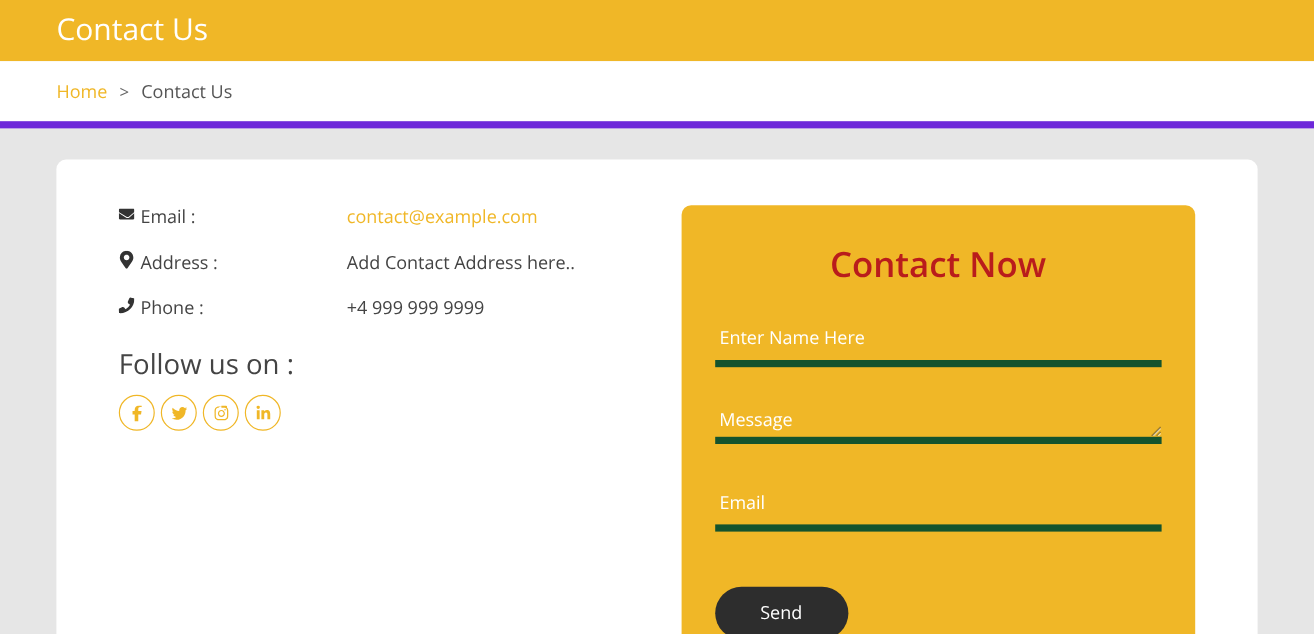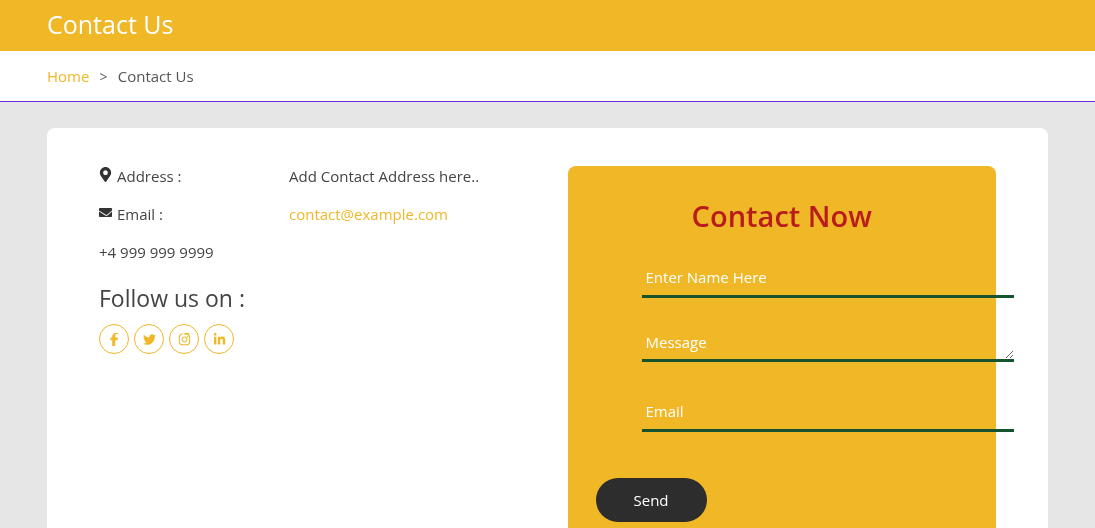--- a/index.html
+++ b/index.html
@@ -17,21 +17,21 @@
       padding: 7px 47px 10px;
     }
     .header-title {
       color: #fff;
       font-size: 25px;
       font-weight: 400;
     }
     .breadcrumb-bar {
       background: #fff;
       padding: 14px 47px;
-      border-bottom: 1px solid #6d28d9;
+      border-bottom: 6px solid #6d28d9;
     }
     .breadcrumb-bar a {
       color: #f0b727;
       text-decoration: none;
       font-size: 15px;
     }
     .breadcrumb-sep {
       color: #666;
       margin: 0 6px;
       font-size: 14px;
@@ -121,27 +121,26 @@
       text-align: center;
       margin-bottom: 24px;
     }
     .form-field {
       margin-bottom: 26px;
     }
     .form-input {
       width: 100%;
       background: transparent;
       border: none;
-      border-bottom: 3px solid #14532d;
+      border-bottom: 6px solid #14532d;
       color: #6d28d9;
       font-size: 15px;
       padding: 8px 4px;
       outline: none;
       font-family: inherit;
-      margin-left: 46px;
     }
     .form-input::placeholder {
       color: #fff;
       opacity: 1;
     }
     textarea.form-input {
       resize: both;
       height: 38px;
       min-height: 38px;
     }
@@ -166,45 +165,53 @@
 
 <div class="breadcrumb-bar">
   <a href="#">Home</a>
   <span class="breadcrumb-sep">&gt;</span>
   <span class="breadcrumb-current">Contact Us</span>
 </div>
 
 <div class="page-wrap">
   <div class="card">
     <div class="left-col">
+      <div class="info-row">
+        <div class="info-label">
+          <span>
+            <svg viewBox="0 0 512 512">
+                <path d="M502.3 190.8 327.4 338.2c-21 17.6-52.8 17.6-73.8 0L9.7 190.8C3.9 186 0 179 0 171.3V120c0-22.1 17.9-40 40-40h432c22.1 0 40 17.9 40 40v51.3c0 7.7-3.9 14.7-9.7 19.5zM0 216.8V392c0 22.1 17.9 40 40 40h432c22.1 0 40-17.9 40-40V216.8L347.7 362.7c-33.6 28.3-84.8 28.3-118.4 0L0 216.8z"></path>
+              </svg>
+          </span>
+          <span>Email :</span>
+        </div>
+        <div class="info-value"><a href="#">contact@example.com</a></div>
+      </div>
+
       <div class="info-row">
         <div class="info-label">
           <span>
             <svg viewBox="0 0 384 512">
                 <path d="M172.3 501.7C27 291 0 269.4 0 192 0 86 86 0 192 0s192 86 192 192c0 77.4-27 99-172.3 309.7-9.5 13.8-29.9 13.8-39.4 0zM192 272c44.2 0 80-35.8 80-80s-35.8-80-80-80-80 35.8-80 80 35.8 80 80 80z"></path>
               </svg>
           </span>
           <span>Address :</span>
         </div>
         <div class="info-value">Add Contact Address here..</div>
       </div>
 
       <div class="info-row">
         <div class="info-label">
           <span>
             <svg viewBox="0 0 512 512">
-                <path d="M502.3 190.8 327.4 338.2c-21 17.6-52.8 17.6-73.8 0L9.7 190.8C3.9 186 0 179 0 171.3V120c0-22.1 17.9-40 40-40h432c22.1 0 40 17.9 40 40v51.3c0 7.7-3.9 14.7-9.7 19.5zM0 216.8V392c0 22.1 17.9 40 40 40h432c22.1 0 40-17.9 40-40V216.8L347.7 362.7c-33.6 28.3-84.8 28.3-118.4 0L0 216.8z"></path>
+                <path d="M493.4 24.6 400.1 1.3c-24-6-48.5 6.5-58.3 29.1l-43 100.3c-8.9 20.7-3 44.9 14.4 59.2l54.9 45c-32.6 62.2-84.3 113.9-146.5 146.5l-45-54.9c-14.3-17.4-38.5-23.3-59.2-14.4l-100.3 43c-22.6 9.8-35.1 34.3-29.1 58.3l23.3 93.3C17.3 501 30.9 512 46.9 512 303.8 512 512 304.1 512 46.9c0-16-11-29.6-18.6-22.3z"></path>
               </svg>
           </span>
-          <span>Email :</span>
-        </div>
-        <div class="info-value"><a href="#">contact@example.com</a></div>
-      </div>
-
-      <div class="info-row">
+          <span>Phone :</span>
+        </div>
         <div class="info-value">+4 999 999 9999</div>
       </div>
 
       <h2 class="follow-heading">Follow us on :</h2>
       <div class="social-row">
         <a class="social-circle" href="#">
           <svg viewBox="0 0 320 512">
               <path d="M279.1 288 296 176h-107V103.5c0-30.7 15-60.7 63.2-60.7H300V0S256.4 0 214.7 0C127.6 0 70.7 52.8 70.7 148.3V176H0v112h70.7v272H189V288z"></path>
             </svg>
         </a>

